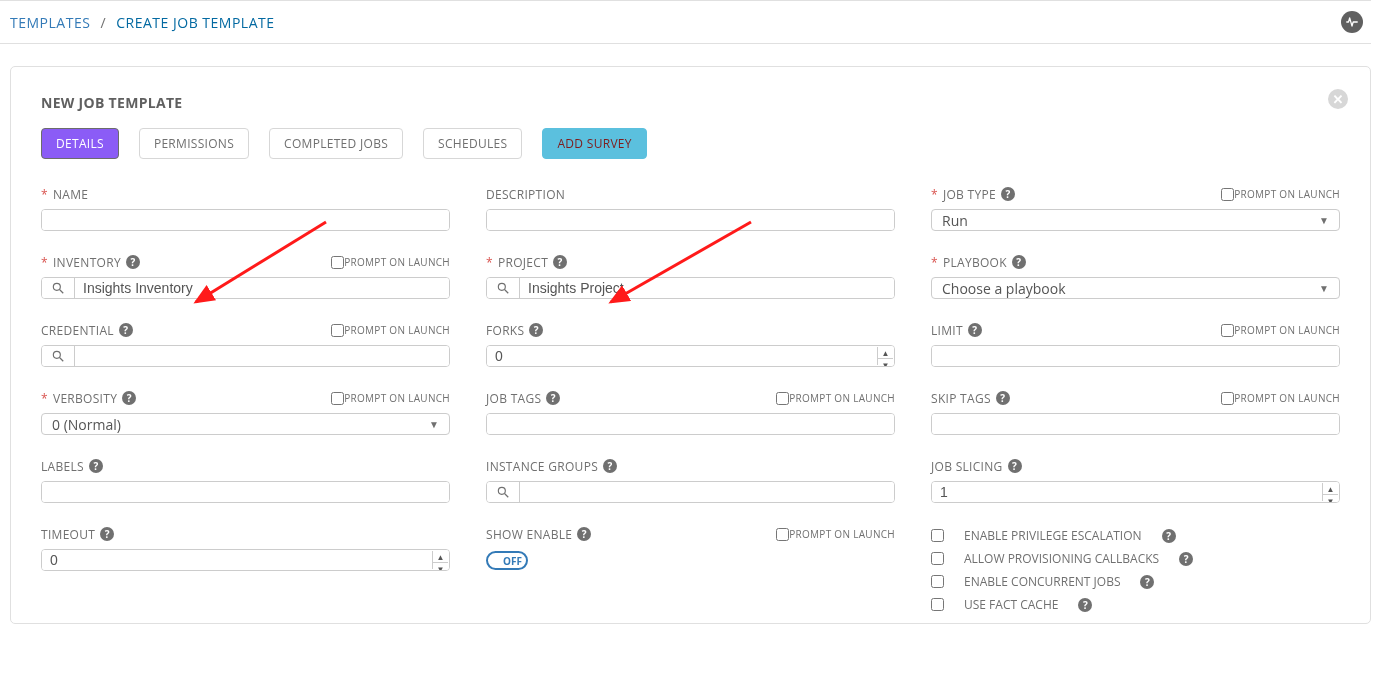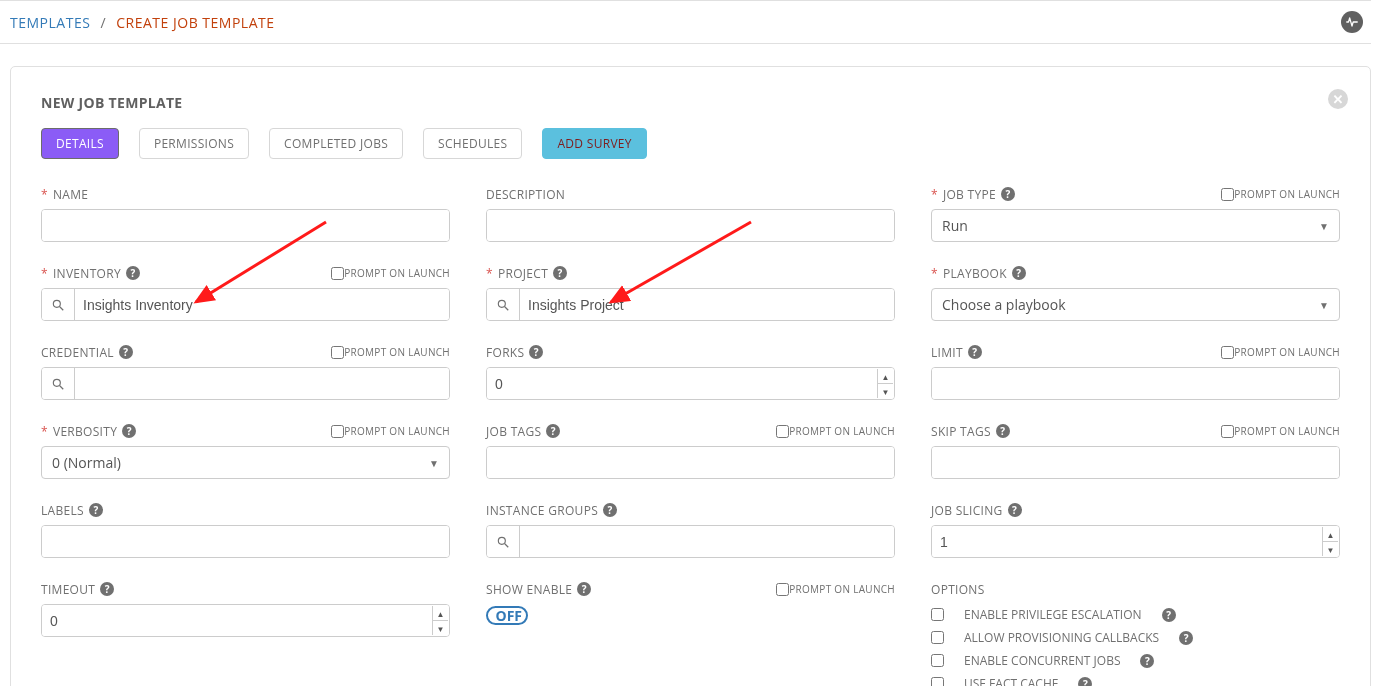--- a/index.html
+++ b/index.html
@@ -1,49 +1,49 @@
 <!DOCTYPE html>
 <html><head>
 <meta charset="utf-8">
 <style>
   * { box-sizing: border-box; margin: 0; padding: 0; }
   body { font-family: "Open Sans", "Helvetica Neue", Arial, sans-serif; font-size: 13px; color: #606060; background: #fff; width: 1381px; }
   .breadcrumb-bar { display:flex; justify-content:space-between; align-items:center; border-top:1px solid #e0e0e0; border-bottom:1px solid #e0e0e0; padding: 10px 0 10px 10px; margin-right:10px; }
   .breadcrumb { font-size: 14px; letter-spacing: .5px; }
   .breadcrumb a { color: #337ab7; text-decoration:none; }
   .breadcrumb .sep { color:#707070; margin:0 6px; }
-  .breadcrumb .current { color:#c2410c; }
+  .breadcrumb .current { color:#0369a1; }
   .activity-icon { width:22px; height:22px; border-radius:50%; background:#606060; display:flex; align-items:center; justify-content:center; margin-right:8px; cursor:pointer;}
   .activity-icon svg{width:14px;height:14px;fill:#fff;}
   .panel { border:1px solid #e0e0e0; border-radius:5px; margin:22px 10px 0 10px; padding:26px 30px 10px 30px; position:relative; }
   .panel-title { font-size:14px; font-weight:700; color:#606060; letter-spacing:.3px; }
   .close-btn { position:absolute; top:22px; right:22px; width:20px; height:20px; border-radius:50%; background:#d7d7d7; color:#fff; display:flex; align-items:center; justify-content:center; cursor:pointer; font-size:13px; font-weight:700;}
   .tabs { margin-top:16px; display:flex; gap:20px; flex-wrap:wrap; }
   .tab { border:1px solid #d7d7d7; border-radius:4px; padding:6px 14px; font-size:12px; color:#707070; background:#fff; cursor:pointer; letter-spacing:.3px;}
   .tab.active { background:#8b5cf6; color:#fff; border-color:#6c6c6c; }
   .tab.primary { background:#5bc0de; color:#7f1d1d; border-color:#5bc0de; }
   .form-grid { display:grid; grid-template-columns: repeat(3, 1fr); column-gap:36px; row-gap:22px; margin-top:26px; }
   .field { display:flex; flex-direction:column; }
   .field-label-row { display:flex; justify-content:space-between; align-items:center; margin-bottom:6px; min-height:18px;}
   .field-label { font-size:12px; color:#707070; letter-spacing:.3px; display:flex; align-items:center; gap:5px;}
   .req { color:#d9534f; }
   .help-icon { width:14px; height:14px; border-radius:50%; background:#707070; color:#fff; font-size:10px; font-weight:700; display:inline-flex; align-items:center; justify-content:center; cursor:pointer;}
   .prompt { display:flex; align-items:center; gap:0; font-size:10px; color:#707070; letter-spacing:.3px;}
   .prompt input { margin:0; }
-  .control { height:33px; border:1px solid #ccc; border-radius:4px; background:#fff; display:flex; align-items:center; overflow:hidden;}
+  .control { height:22px; border:1px solid #ccc; border-radius:4px; background:#fff; display:flex; align-items:center; overflow:hidden;}
   .control input[type=text]{ border:none; outline:none; flex:1; height:100%; padding:0 8px; font-size:14px; color:#555;}
   .control .addon { width:33px; height:100%; border-right:1px solid #ccc; background:#fff; display:flex; align-items:center; justify-content:center; color:#707070; cursor:pointer;}
   .control.select { justify-content:space-between; padding:0 10px; cursor:pointer; font-size:14px; color:#555;}
   .control.select .caret{ color:#707070; font-size:10px;}
   .control.number { position:relative; }
   .control.number input{ padding-right:22px;}
   .spinner { position:absolute; right:1px; top:1px; bottom:1px; width:16px; display:flex; flex-direction:column; border-left:1px solid #ccc;}
   .spinner div{ flex:1; display:flex; align-items:center; justify-content:center; font-size:8px; color:#555; cursor:pointer;}
   .spinner div:first-child{border-bottom:1px solid #ccc;}
-  .toggle { width:42px; height:19px; border:2px solid #337ab7; border-radius:10px; display:flex; align-items:center; padding:0 4px; font-size:14px; font-weight:700; color:#337ab7; cursor:pointer; justify-content:flex-end;}
+  .toggle { width:42px; height:19px; border:2px solid #337ab7; border-radius:10px; display:flex; align-items:center; padding:0 4px; font-size:10px; font-weight:700; color:#337ab7; cursor:pointer; justify-content:flex-end;}
   .options-list{display:flex;flex-direction:column;gap:6px;margin-top:2px;}
   .opt-row{display:flex;align-items:center;gap:20px;font-size:12px;color:#707070;}
   .opt-row input{margin:0;}
   .arrow{position:absolute;pointer-events:none;}
   .arrow svg{overflow:visible;}
   .search-icon{width:14px;height:14px;}
 </style>
 </head>
 <body>
 
@@ -349,25 +349,20 @@
           </label>
       </div>
       <div style="margin-top:2px;">
         <div class="toggle">
             <span>OFF</span>
           </div>
       </div>
     </div>
 
     <div class="field">
-      <div class="field-label-row">
-        <div class="field-label">
-            <span>OPTIONS</span>
-          </div>
-      </div>
       <div class="options-list">
         <label class="opt-row">
             <input type="checkbox" style="">
             <span>ENABLE PRIVILEGE ESCALATION</span>
             <span class="help-icon">?</span>
           </label>
         <label class="opt-row">
             <input type="checkbox" style="">
             <span>ALLOW PROVISIONING CALLBACKS</span>
             <span class="help-icon">?</span>

